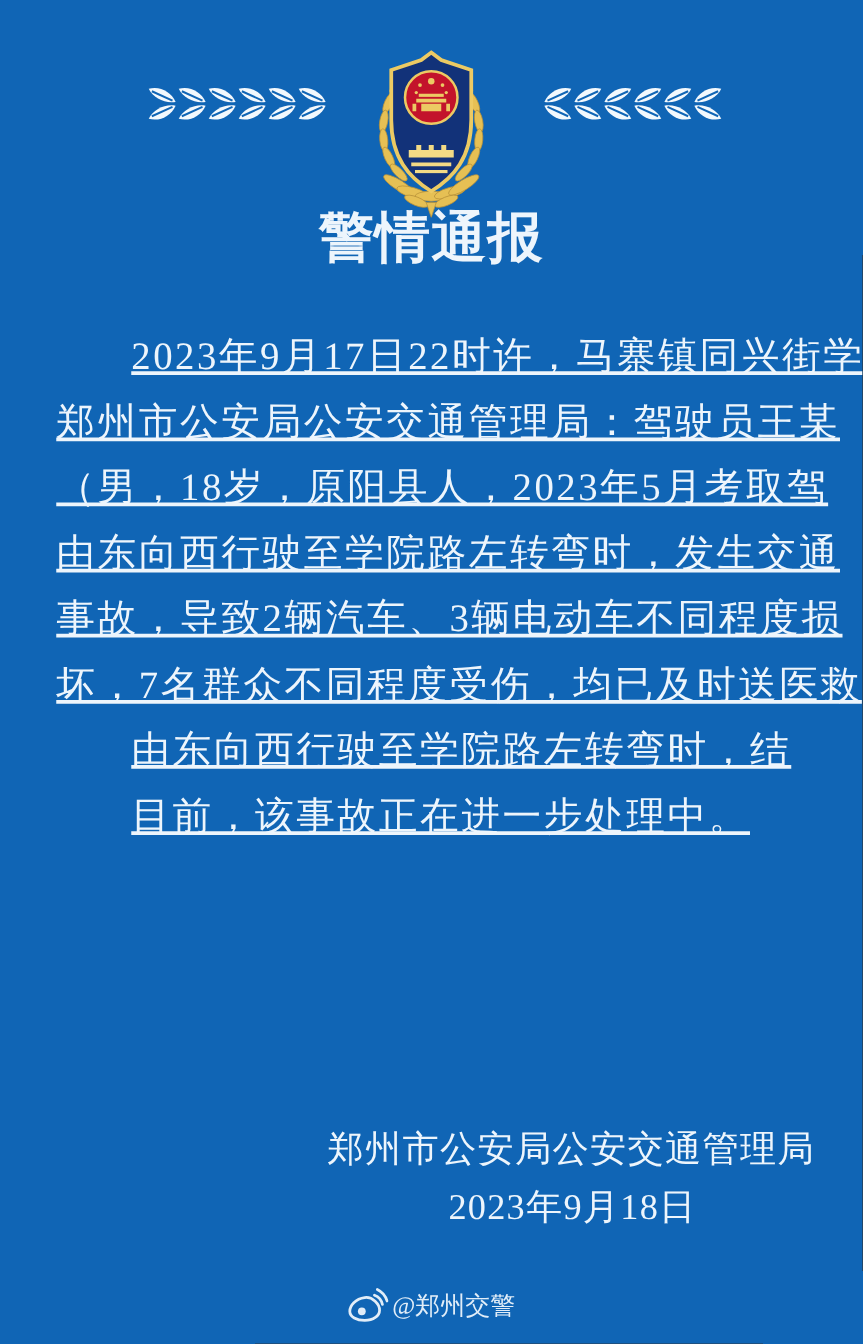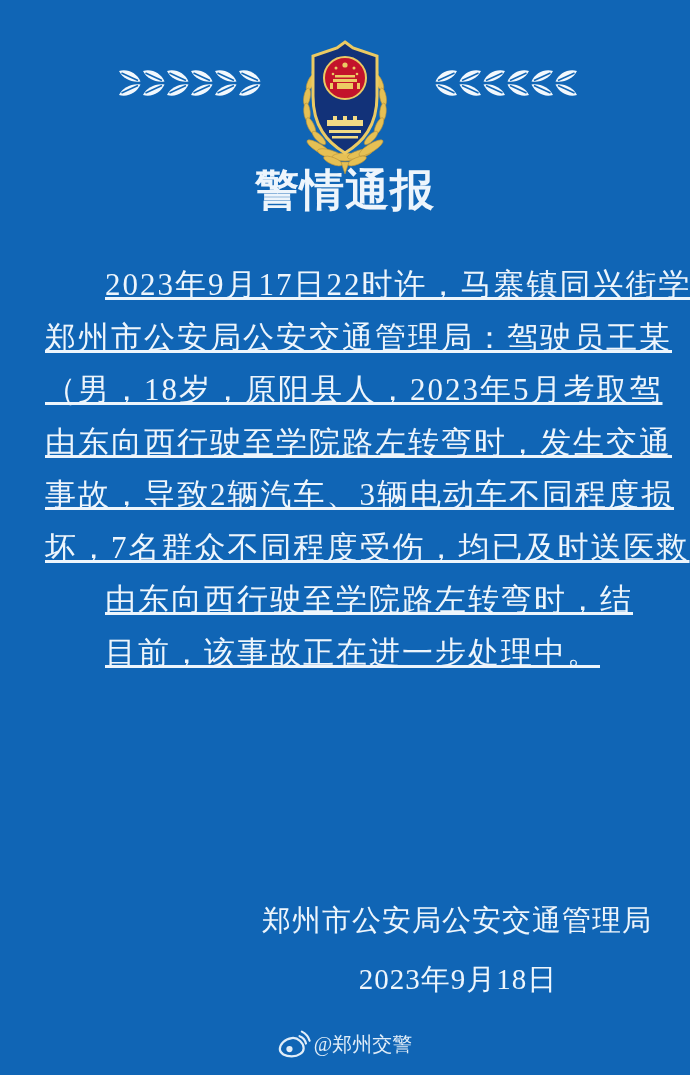--- a/index.html
+++ b/index.html
@@ -32,21 +32,21 @@
     text-decoration:underline;
   }
   .body-line{height:52.5px;}
   .body-line.indent{text-indent:60px;}
   
   .footer-block{
     position:absolute;right:36px;top:899px;width:392px;
     font-size:29px;letter-spacing:1px;
   }
   .signature{line-height:42px;text-align:left;white-space:nowrap;}
-  .date{line-height:42px;text-align:center;margin-top:17px;}
+  .date{line-height:42px;text-align:center;margin-top:4px;}
   
   .watermark{
     position:absolute;top:1030px;left:0;width:100%;
     display:flex;align-items:center;justify-content:center;gap:3px;
     opacity:0.95;
   }
   .watermark-text{font-size:20px;letter-spacing:0;}
   .weibo-icon{width:33px;height:28px;display:block;}
 </style>
 </head>

